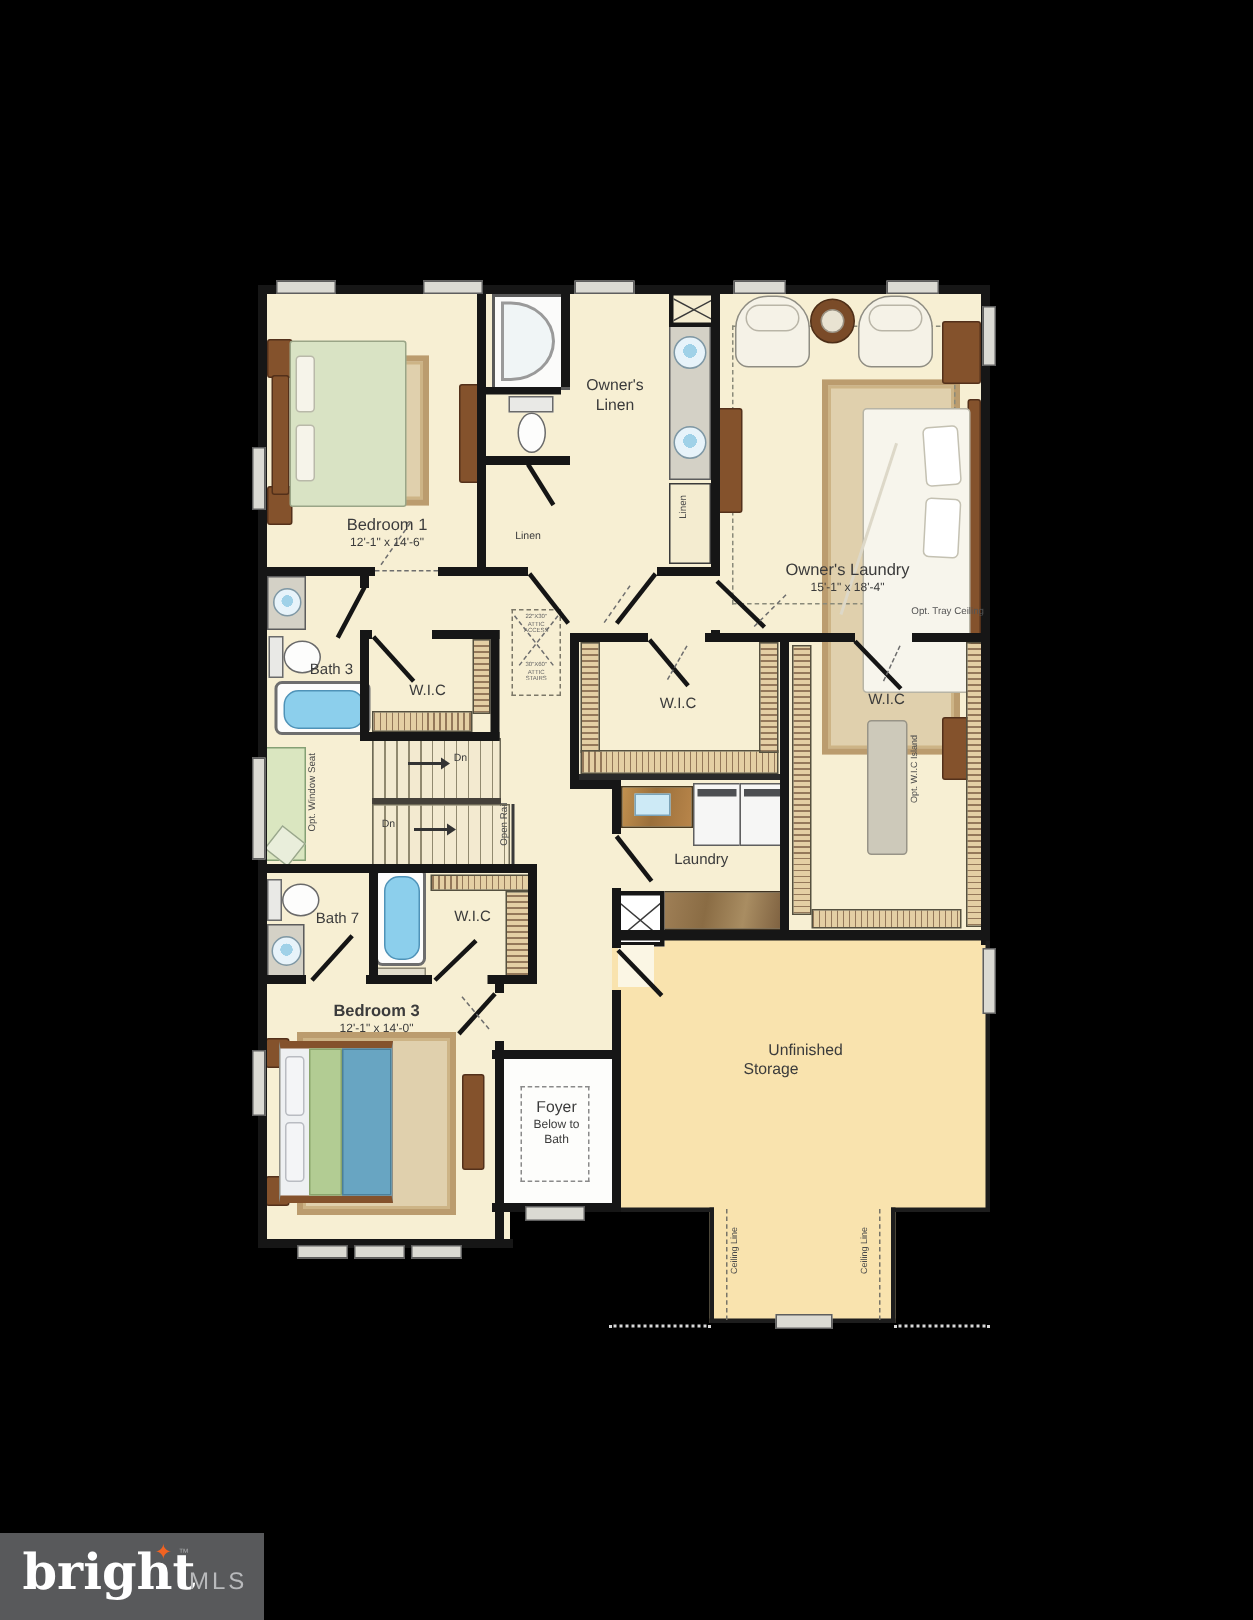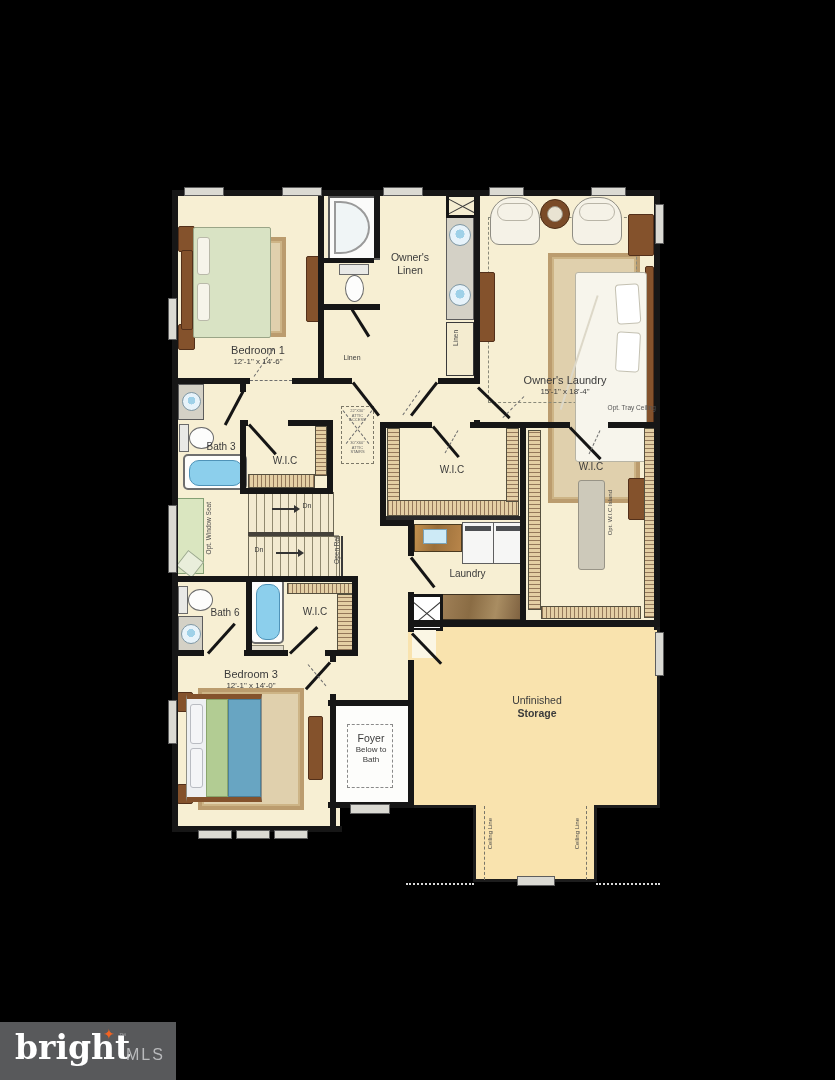--- a/index.html
+++ b/index.html
@@ -272,34 +272,34 @@
   <div class="lbl" style="left:250px;top:455px;width:70px;font-size:10px;">W.I.C</div>
   <div class="lbl" style="left:417px;top:464px;width:70px;font-size:10px;">W.I.C</div>
   <div class="lbl" style="left:556px;top:461px;width:70px;font-size:10px;">W.I.C</div>
   <div class="a vlbl" style="left:607px;top:490px;font-size:6px;">Opt. W.I.C Island</div>
 
   <div class="a vlbl" style="left:205px;top:502px;font-size:6.5px;">Opt. Window Seat</div>
   <div class="a vlbl" style="left:333px;top:535px;font-size:6.5px;">Open Rail</div>
   <div class="lbl" style="left:299px;top:502px;width:16px;font-size:7px;">Dn</div>
   <div class="lbl" style="left:251px;top:546px;width:16px;font-size:7px;">Dn</div>
 
-  <div class="lbl" style="left:190px;top:607px;width:70px;font-size:10px;">Bath 6</div>
+  <div class="lbl" style="left:190px;top:607px;width:70px;font-size:10px;">Bath 7</div>
   <div class="lbl" style="left:282px;top:606px;width:66px;font-size:10px;">W.I.C</div>
 
-  <div class="lbl" style="left:186px;top:668px;width:130px;font-size:11px;">Bedroom 3</div>
+  <div class="lbl" style="left:186px;top:668px;width:130px;font-size:11px;font-weight:bold;">Bedroom 3</div>
   <div class="lbl" style="left:186px;top:681px;width:130px;font-size:8px;">12'-1" x 14'-0"</div>
 
   <div class="lbl" style="left:420px;top:568px;width:95px;font-size:10px;">Laundry</div>
 
   <div class="lbl" style="left:336px;top:732px;width:70px;font-size:10.5px;">Foyer</div>
   <div class="lbl" style="left:336px;top:745px;width:70px;font-size:8px;">Below to</div>
   <div class="lbl" style="left:336px;top:755px;width:70px;font-size:8px;">Bath</div>
 
   <div class="lbl" style="left:457px;top:694px;width:160px;font-size:10.5px;">Unfinished</div>
-  <div class="lbl" style="left:457px;top:707px;width:160px;font-size:10.5px;font-weight:bold;">Storage</div>
+  <div class="lbl" style="left:434px;top:707px;width:160px;font-size:10.5px;">Storage</div>
 
   <div class="a vlbl" style="left:487px;top:818px;font-size:6px;">Ceiling Line</div>
   <div class="a vlbl" style="left:574px;top:818px;font-size:6px;">Ceiling Line</div>
 
   <div class="lbl" style="left:341px;top:409px;width:33px;font-size:4px;color:#666;">
     <div>22"X30"</div>
     <div>ATTIC</div>
     <div>ACCESS</div>
   </div>
   <div class="lbl" style="left:341px;top:441px;width:33px;font-size:4px;color:#666;">

